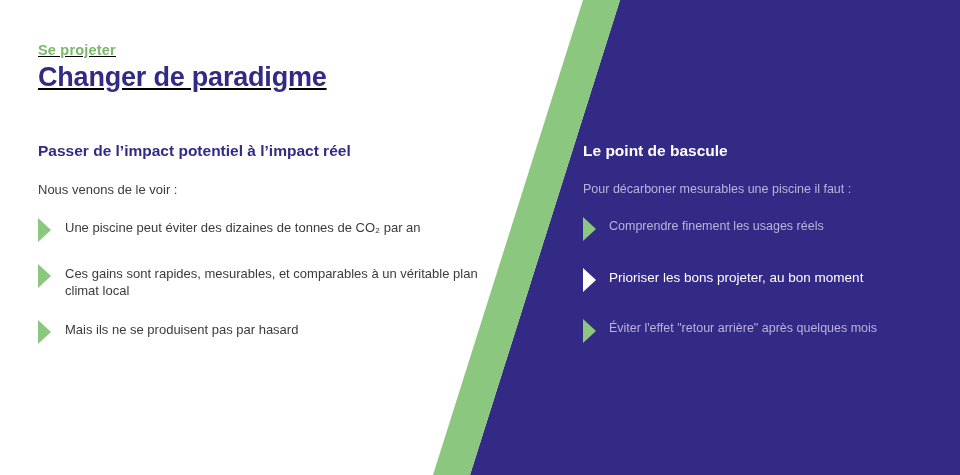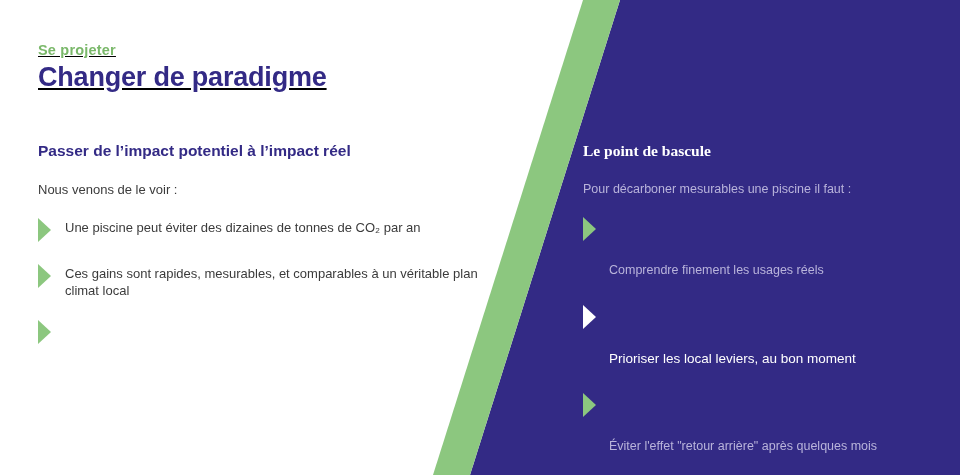--- a/index.html
+++ b/index.html
@@ -112,21 +112,20 @@
     position: absolute;
     left: 583px;
     top: 142px;
     width: 350px;
   }
   .right-heading {
     font-size: 15.5px;
     font-weight: bold;
     color: #ffffff;
     margin: 0 0 22px 0;
-    font-family: Liberation Serif, serif;
   }
   .right-intro {
     font-size: 12.5px;
     color: #b9b4db;
     margin: 0 0 22px 0;
   }
   .r-bullet {
     display: flex;
     align-items: flex-start;
     margin-bottom: 27px;
@@ -136,21 +135,20 @@
     width: 13px;
     height: 26px;
     margin-right: 13px;
     margin-top: -2px;
   }
   .r-arrow svg { display: block; }
   .r-text {
     font-size: 12.5px;
     line-height: 17px;
     color: #b9b4db;
-    margin-top: 44px;
   }
   .r-text.emph {
     color: #ffffff;
     font-size: 13.5px;
   }
   .closing {
     position: absolute;
     left: 578px;
     top: 446px;
     font-size: 14.5px;
@@ -191,20 +189,21 @@
             </svg>
         </span>
         <span class="bullet-text">Ces gains sont rapides, mesurables, et comparables à un véritable plan climat local</span>
       </li>
       <li class="bullet">
         <span class="arrow">
           <svg width="13" height="26" viewBox="0 0 13 26">
               <path d="M0 1 L13 13 L0 25 Z" fill="#8cc77f"></path>
             </svg>
         </span>
+        <span class="bullet-text">Mais ils ne se produisent pas par hasard</span>
       </li>
     </ul>
   </div>
 
   <div class="right-col">
     <div class="right-heading">Le point de bascule</div>
     <div class="right-intro">Pour décarboner mesurables une piscine il faut :</div>
 
     <div>
       <div class="r-bullet">
@@ -214,21 +213,21 @@
             </svg>
         </span>
         <span class="r-text">Comprendre finement les usages réels</span>
       </div>
       <div class="r-bullet">
         <span class="r-arrow">
           <svg width="13" height="26" viewBox="0 0 13 26">
               <path d="M0 1 L13 13 L0 25 Z" fill="#ffffff"></path>
             </svg>
         </span>
-        <span class="r-text emph">Prioriser les local leviers, au bon moment</span>
+        <span class="r-text emph">Prioriser les bons projeter, au bon moment</span>
       </div>
       <div class="r-bullet">
         <span class="r-arrow">
           <svg width="13" height="26" viewBox="0 0 13 26">
               <path d="M0 1 L13 13 L0 25 Z" fill="#8cc77f"></path>
             </svg>
         </span>
         <span class="r-text">Éviter l'effet "retour arrière" après quelques mois</span>
       </div>
     </div>

